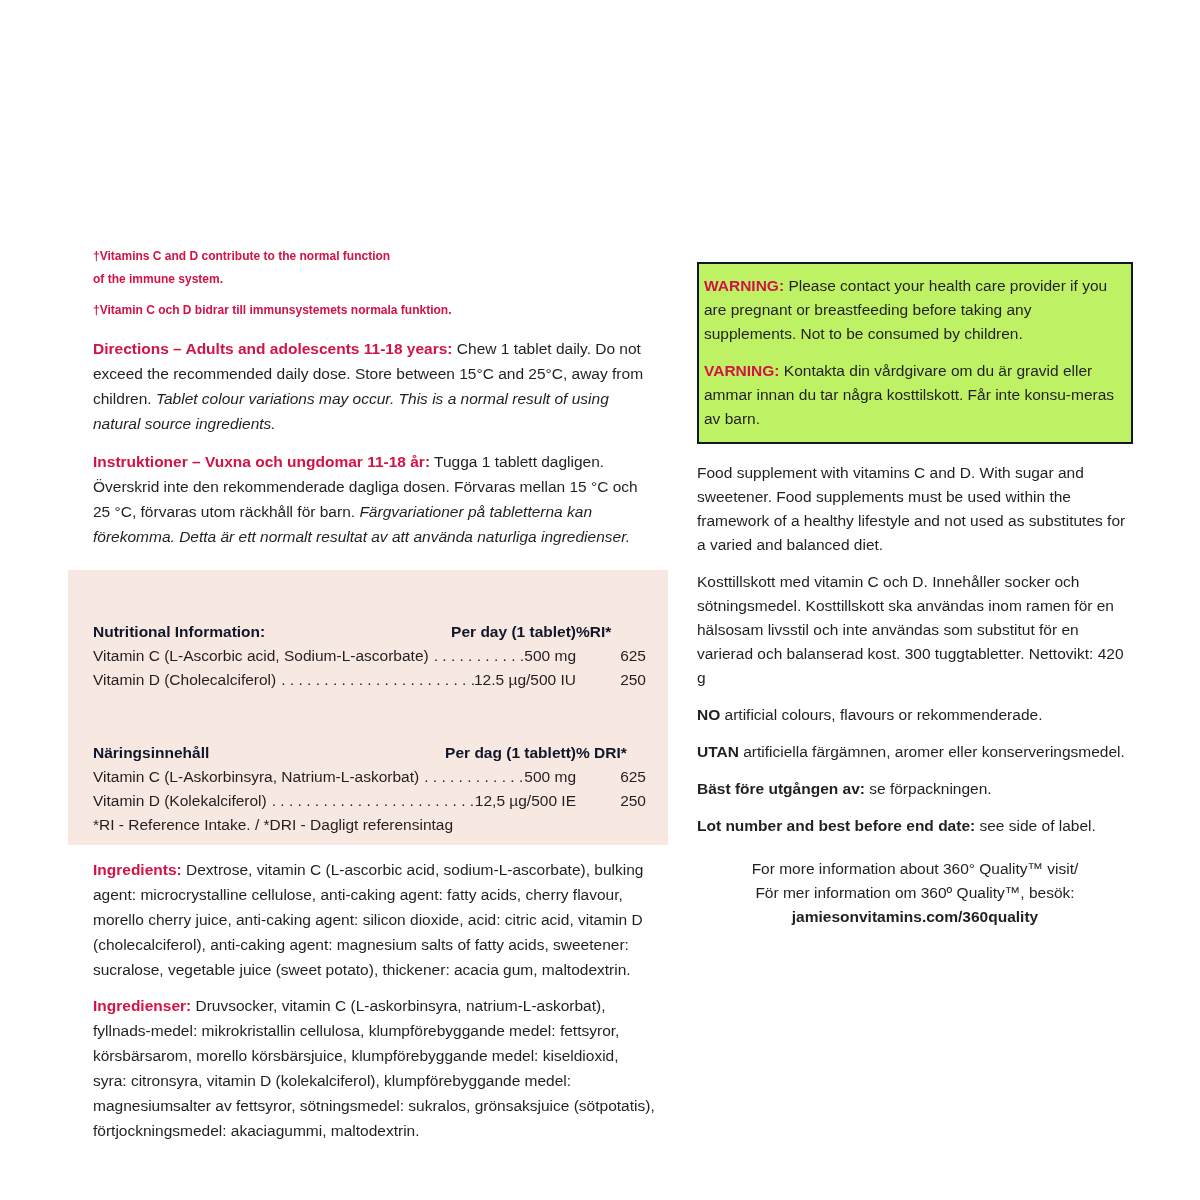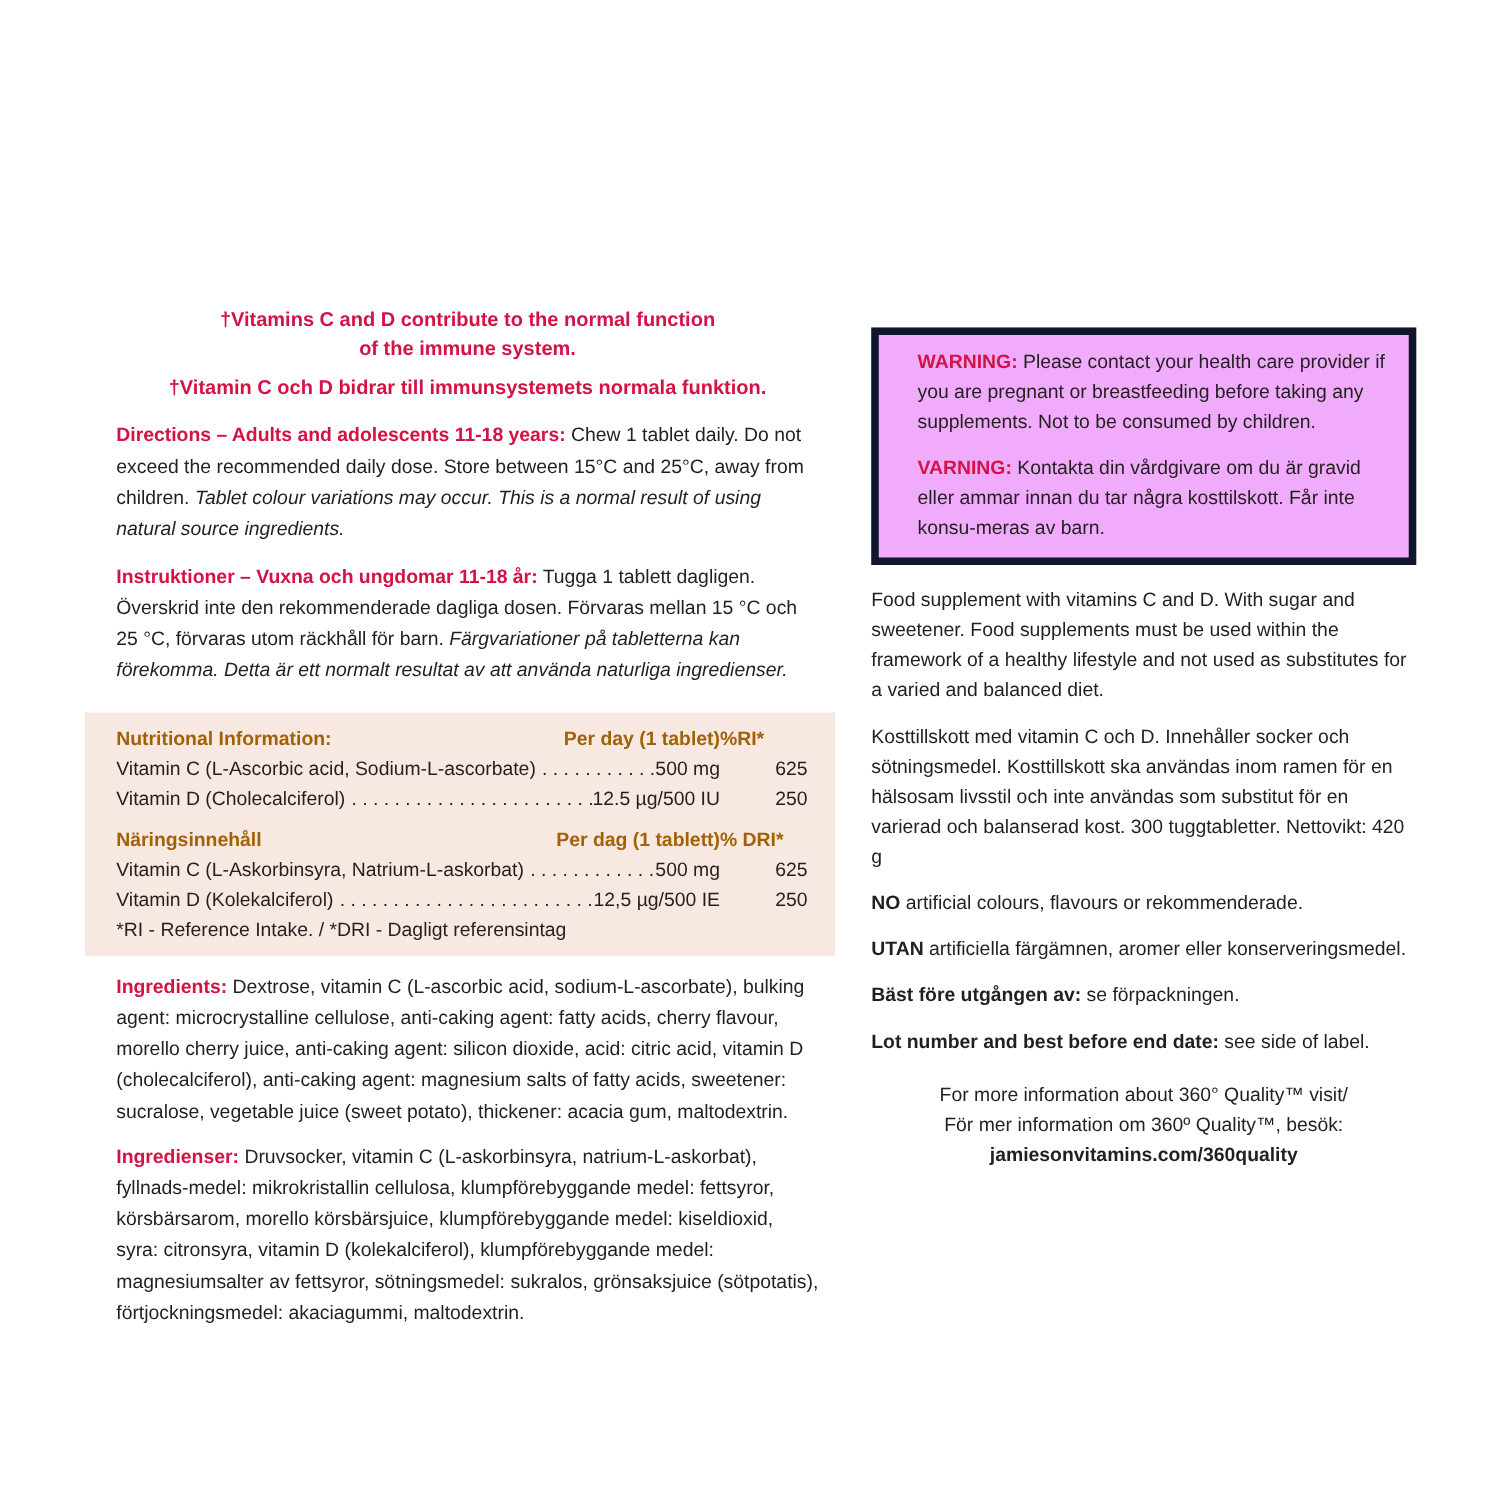--- a/index.html
+++ b/index.html
@@ -15,50 +15,49 @@
     position:absolute;left:93px;top:245px;width:562px;
     font-size:15.5px;line-height:25px;
   }
   .right-col{
     position:absolute;left:697px;top:262px;width:436px;
     font-size:15.5px;line-height:24px;
   }
   .bold{font-weight:bold;}
   .ital{font-style:italic;}
   .claim{
-    text-align:center;
     font-weight:bold;color:#d31245;
-    font-size:16px;line-height:23px;
+    font-size:12px;line-height:23px;
     margin:0 0 0 0;
   }
   .claim-sv{margin-top:8px;}
   p.par{margin:0 0 13px 0;}
   .lead{font-weight:bold;color:#d31245;}
   .nutri-box{
     margin:21px 0 12px -25px;
     width:600px;box-sizing:border-box;
     background:#f8e8e2;
     padding:10px 22px 8px 25px;
     line-height:24px;
   }
   .nrow{display:flex;align-items:flex-end;}
-  .nhead{display:flex;align-items:baseline;font-weight:bold;color:#a16207;}
+  .nhead{display:flex;align-items:baseline;font-weight:bold;color:#0f172a;}
   .nhead .htitle{flex:1;}
-  .nhead .hper{}
+  .nhead .hper{margin-top:40px;}
   .nhead .hri{width:70px;text-align:left;}
   .nname{white-space:nowrap;}
   .leader{flex:1;overflow:hidden;white-space:nowrap;padding:0 5px;}
   .nval{white-space:nowrap;}
   .nri{width:70px;text-align:right;}
   .sv-gap{margin-top:9px;}
   .warning-box{
     box-sizing:border-box;width:436px;
-    border:6px solid #0f172a;
-    background:#f0abfc;
-    padding:10px 13px 11px 31px;
+    border:2px solid #0f172a;
+    background:#bef264;
+    padding:10px 13px 11px 5px;
     margin-bottom:17px;
   }
   .warning-box p.par{margin-bottom:11px;}
   .warning-box p.par:last-child{margin-bottom:0;}
   .right-col p.par{margin-bottom:13px;}
   .footer-block{
     text-align:center;
     margin-top:19px;
   }
 </style>

